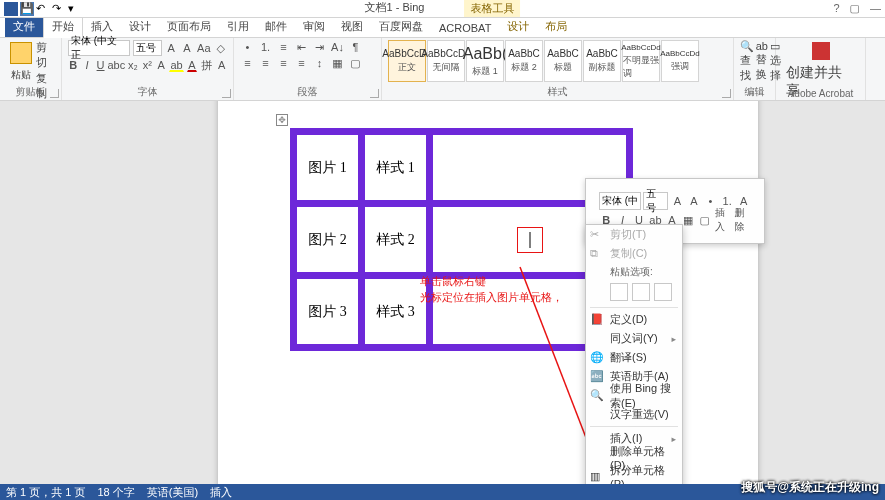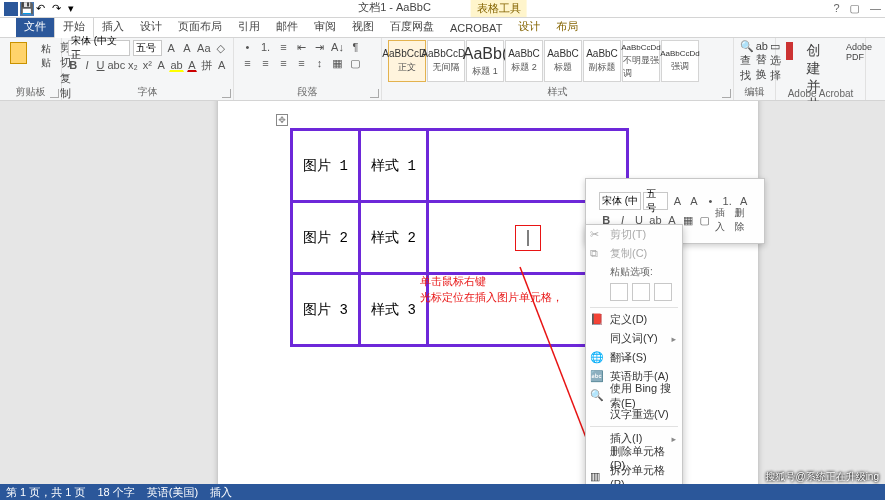--- a/index.html
+++ b/index.html
@@ -6,47 +6,47 @@
 body{background:#fff;width:885px;height:500px;overflow:hidden;position:relative}
 
 .titlebar{height:18px;background:#fff;border-bottom:1px solid #d4d4d4;display:flex;align-items:center;padding:0 4px;position:relative}
 .qat{display:flex;gap:2px;align-items:center}
 .qat .ic{width:14px;height:14px;display:inline-block}
 .wordicon{background:#2b579a}
 .titlecenter{position:absolute;left:50%;transform:translateX(-50%);display:flex;gap:40px;color:#444}
 .titletool{background:#fff5cc;padding:1px 6px;color:#846400}
 .titleright{margin-left:auto;display:flex;gap:10px;color:#666}
 
-.tabs{height:20px;background:#fff;display:flex;align-items:flex-end;padding-left:16px;border-bottom:1px solid #d4d4d4}
+.tabs{height:20px;background:#fff;display:flex;align-items:flex-end;padding-left:5px;border-bottom:1px solid #d4d4d4}
 .tab{padding:3px 8px;color:#444;cursor:pointer}
 .tab.file{background:#2b579a;color:#fff}
 .tab.active{background:#fff;border:1px solid #d4d4d4;border-bottom:1px solid #fff;margin-bottom:-1px}
 .tab.ctx{color:#846400}
 
 .ribbon{height:63px;background:#f5f6f7;border-bottom:1px solid #d4d4d4;display:flex}
 .rgroup{border-right:1px solid #e1e1e1;padding:2px 6px 0 6px;display:flex;flex-direction:column;position:relative}
 .rgroup .glabel{position:absolute;bottom:1px;left:0;right:0;text-align:center;color:#666;font-size:10px}
 .rgroup .gcorner{position:absolute;bottom:2px;right:2px;width:9px;height:9px;border:1px solid #aaa;border-left:none;border-top:none}
-.btncol{display:flex;flex-direction:row;align-items:flex-start;gap:14px;padding:2px 4px}
+.btncol{display:flex;flex-direction:column;align-items:center;gap:4px;padding:2px 4px}
 .btncol .bigic{width:22px;height:22px;background:#ffd36b;border:1px solid #c99200}
 .btncol span{font-size:10px;color:#444}
 .minirow{display:flex;gap:3px;align-items:center;margin-bottom:2px}
 .mini{width:15px;height:14px;border:1px solid transparent;background:#fff0;display:inline-flex;align-items:center;justify-content:center;color:#555}
 .sel{border:1px solid #c8c8c8;background:#fff;padding:0 2px;height:16px;font-size:10px;display:flex;align-items:center}
 .styles{display:flex;gap:1px}
 .stylebox{width:38px;height:42px;border:1px solid #d4d4d4;background:#fff;display:flex;flex-direction:column;align-items:center;justify-content:center}
 .stylebox .prev{font-size:10px;color:#333}
 .stylebox.active{border:1px solid #e3b24e;background:#fff4dd}
 .stylebox .sl{font-size:9px;color:#555;margin-top:2px}
 
 .workspace{position:absolute;top:101px;left:0;right:0;bottom:13px;background:#e6e6e6;overflow:hidden}
 .page{position:absolute;left:218px;top:-18px;width:540px;height:480px;background:#fff;box-shadow:0 0 6px rgba(0,0,0,.25)}
 .tblwrap{position:absolute;left:72px;top:45px}
 .tbl{border-collapse:collapse}
-.tbl td{border:3px solid #6d28d9;width:110px;height:72px;text-align:center;font-family:Liberation Mono, monospace;font-size:14px;color:#000}
+.tbl td{border:7px solid #6d28d9;width:110px;height:72px;text-align:center;font-family:Liberation Serif, serif;font-size:14px;color:#000}
 .tbl td.n{width:68px}
 .handle{position:absolute;left:-14px;top:-14px;width:12px;height:12px;border:1px solid #888;font-size:9px;text-align:center;line-height:10px;color:#888}
 .cursorcell{position:relative}
 .redbox{position:absolute;left:50%;top:50%;transform:translate(-50%,-50%);width:26px;height:26px;border:1.5px solid #e81414}
 .caret{position:absolute;left:50%;top:50%;transform:translate(-50%,-50%);width:1px;height:16px;background:#000}
 .annot{position:absolute;color:#e81414;font-size:12px;line-height:16px;font-family:SimSun}
 
 .minitb{position:absolute;left:585px;top:178px;width:180px;background:#fefefe;border:1px solid #c7c7c7;box-shadow:0 2px 6px rgba(0,0,0,.2);padding:13px}
 .minitb .row{display:flex;gap:2px;align-items:center;margin-bottom:2px}
 .minitb .sel{height:18px}
@@ -57,35 +57,35 @@
 .ctxmenu .mi.dis{color:#aaa}
 .ctxmenu .mi .icn{position:absolute;left:4px;width:14px;height:14px}
 .ctxmenu .mi .arw{margin-left:auto;color:#888;font-size:9px}
 .ctxmenu .sep{height:1px;background:#e1e1e1;margin:2px 4px}
 .ctxmenu .hdr{height:18px;padding:0 6px 0 24px;color:#666;font-size:10px;display:flex;align-items:center}
 .ctxmenu .pasterow{display:flex;gap:4px;padding:2px 0 4px 24px}
 .ctxmenu .pic{width:18px;height:18px;border:1px solid #c8c8c8;background:#fff}
 
 .status{position:absolute;left:0;right:0;bottom:0;height:13px;background:#2b579a;color:#fff;font-size:10px;display:flex;align-items:center;padding:8px 6px;gap:12px}
 
-.wm{position:absolute;right:6px;bottom:16px;color:#fff;font-size:10px;font-weight:400;text-shadow:0 0 3px #000,0 0 3px #000}
+.wm{position:absolute;right:6px;bottom:4px;color:#fff;font-size:12px;font-weight:700;text-shadow:0 0 3px #000,0 0 3px #000}
 </style>
 </head>
 <body>
 
 <div class="titlebar">
   <div class="qat">
     <span class="ic wordicon"></span>
     <span class="ic" style="background:#4a7ab5">💾</span>
     <span class="ic">↶</span>
     <span class="ic">↷</span>
     <span class="ic">▾</span>
   </div>
   <div class="titlecenter">
-    <span>文档1 - AaBbC</span>
+    <span>文档1 - Bing</span>
     <span class="titletool">表格工具</span>
   </div>
   <div class="titleright">
     <span>?</span>
     <span>▢</span>
     <span>—</span>
   </div>
 </div>
 
 <div class="tabs">

